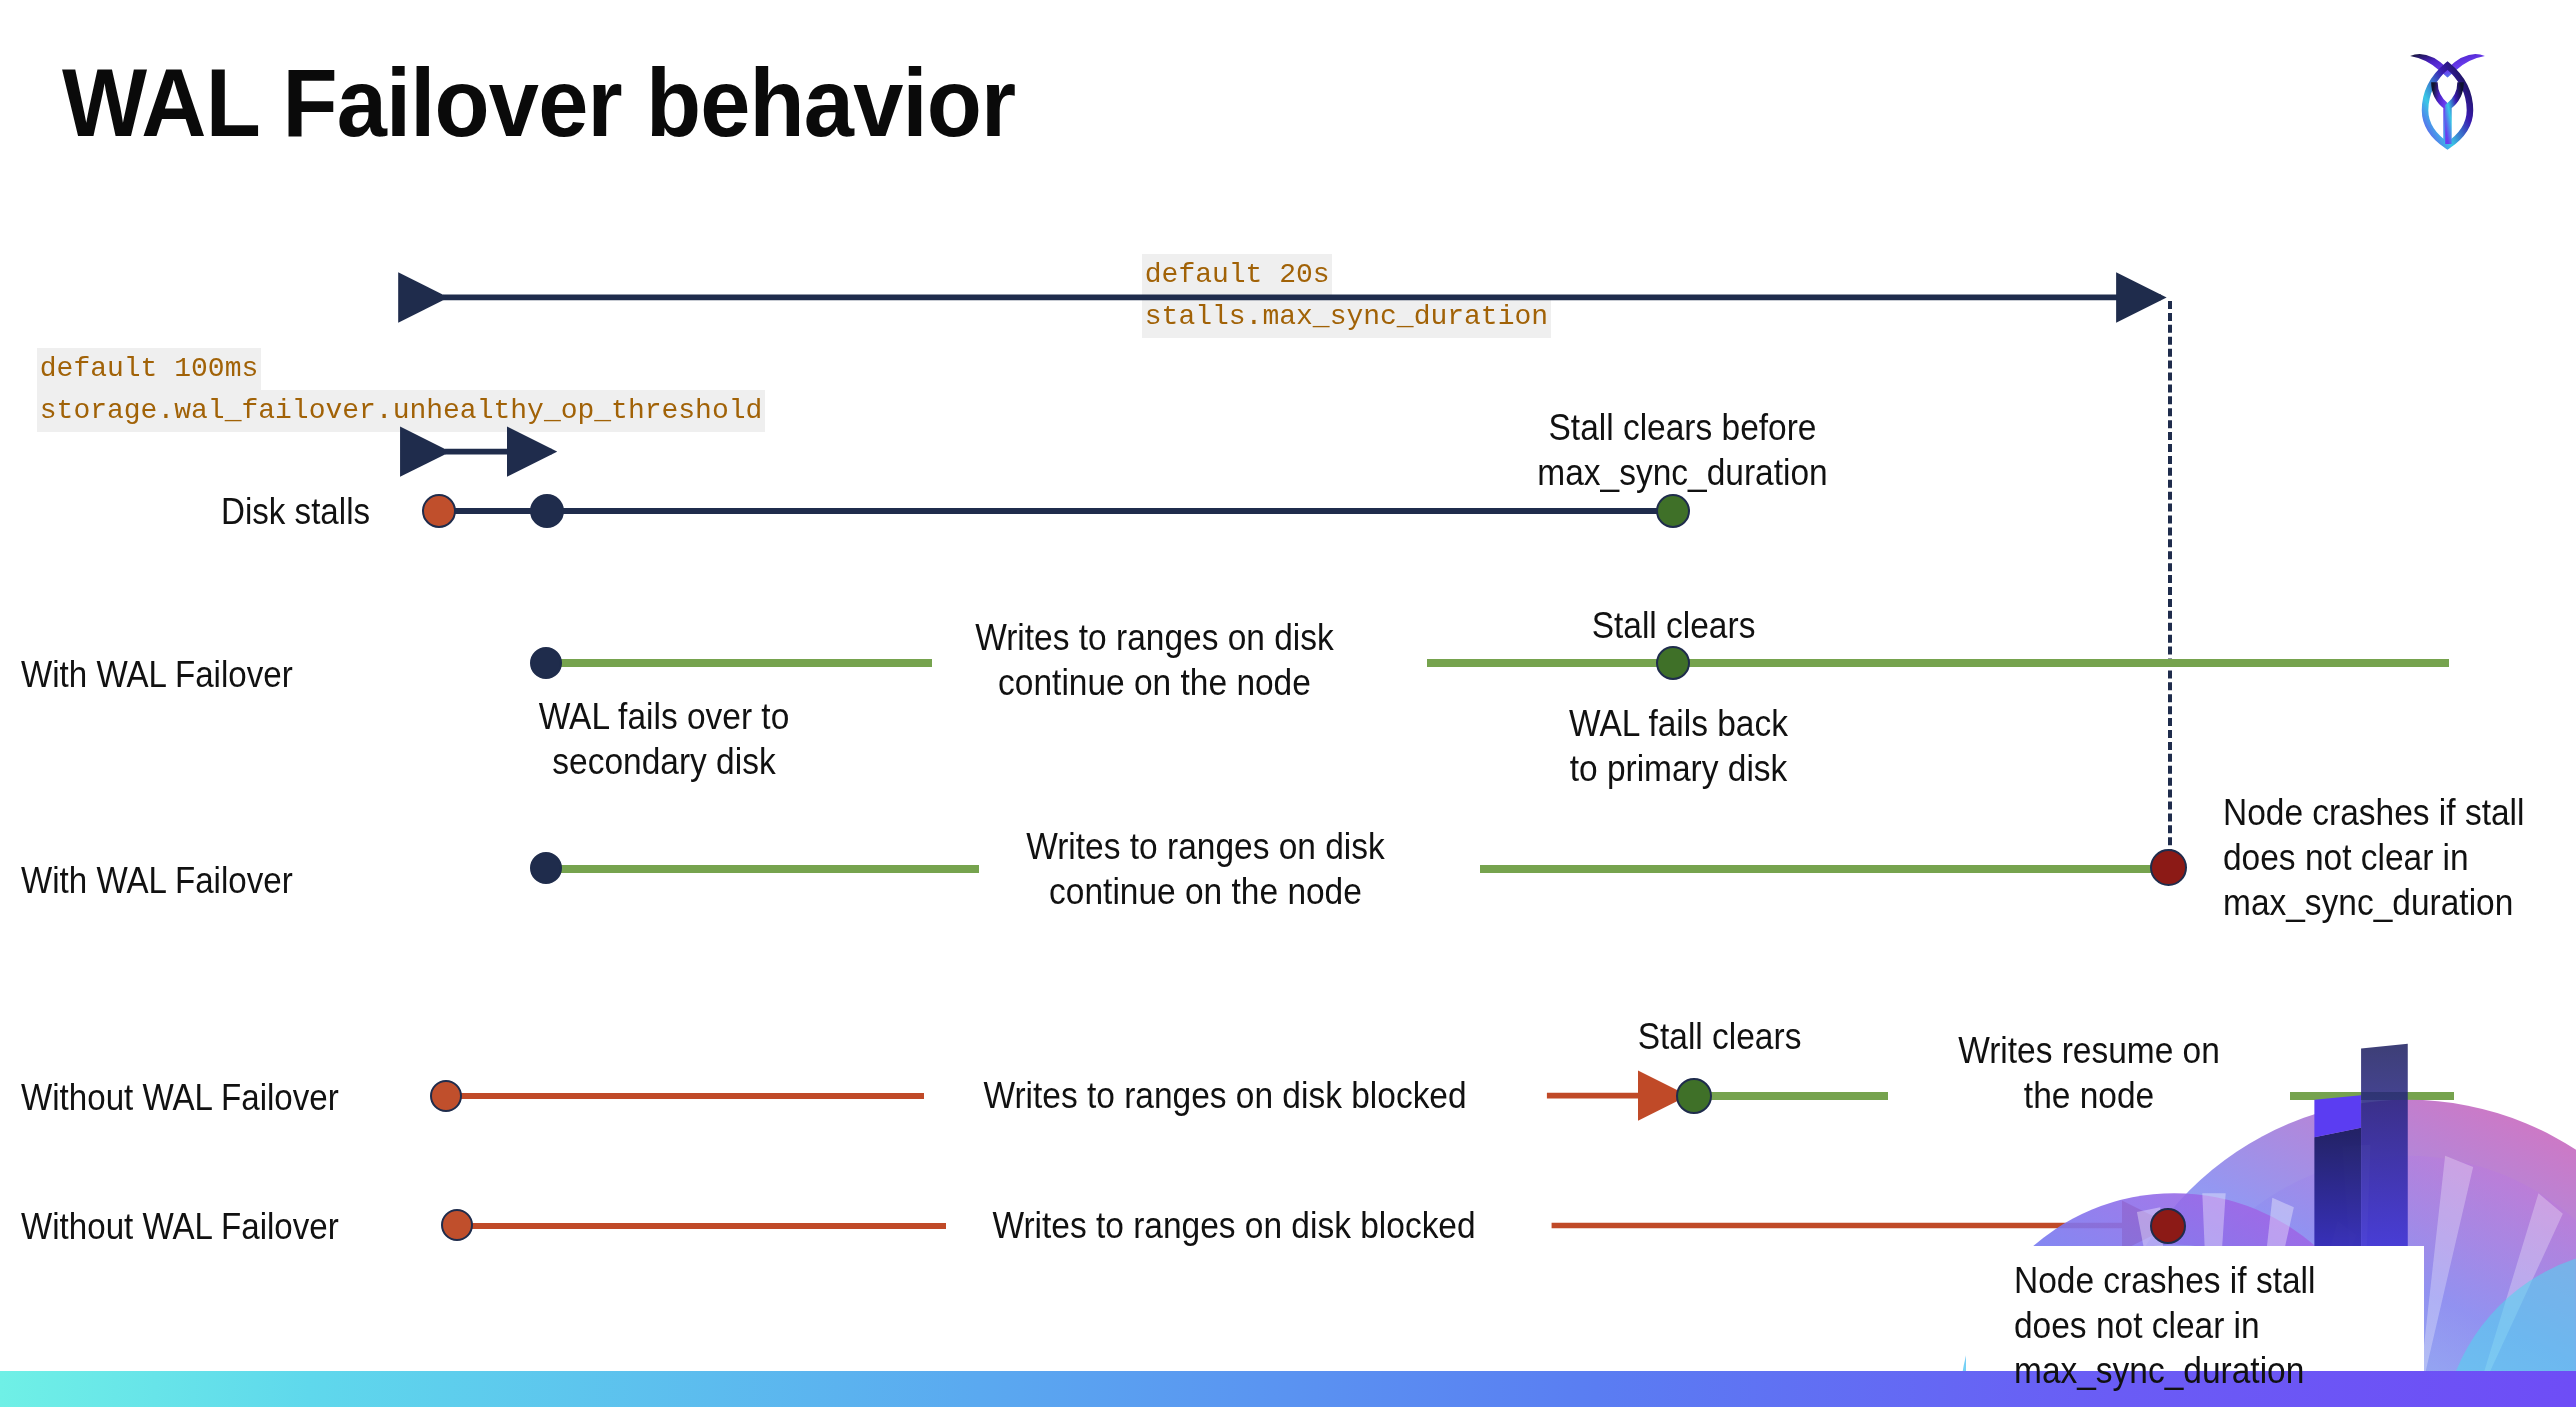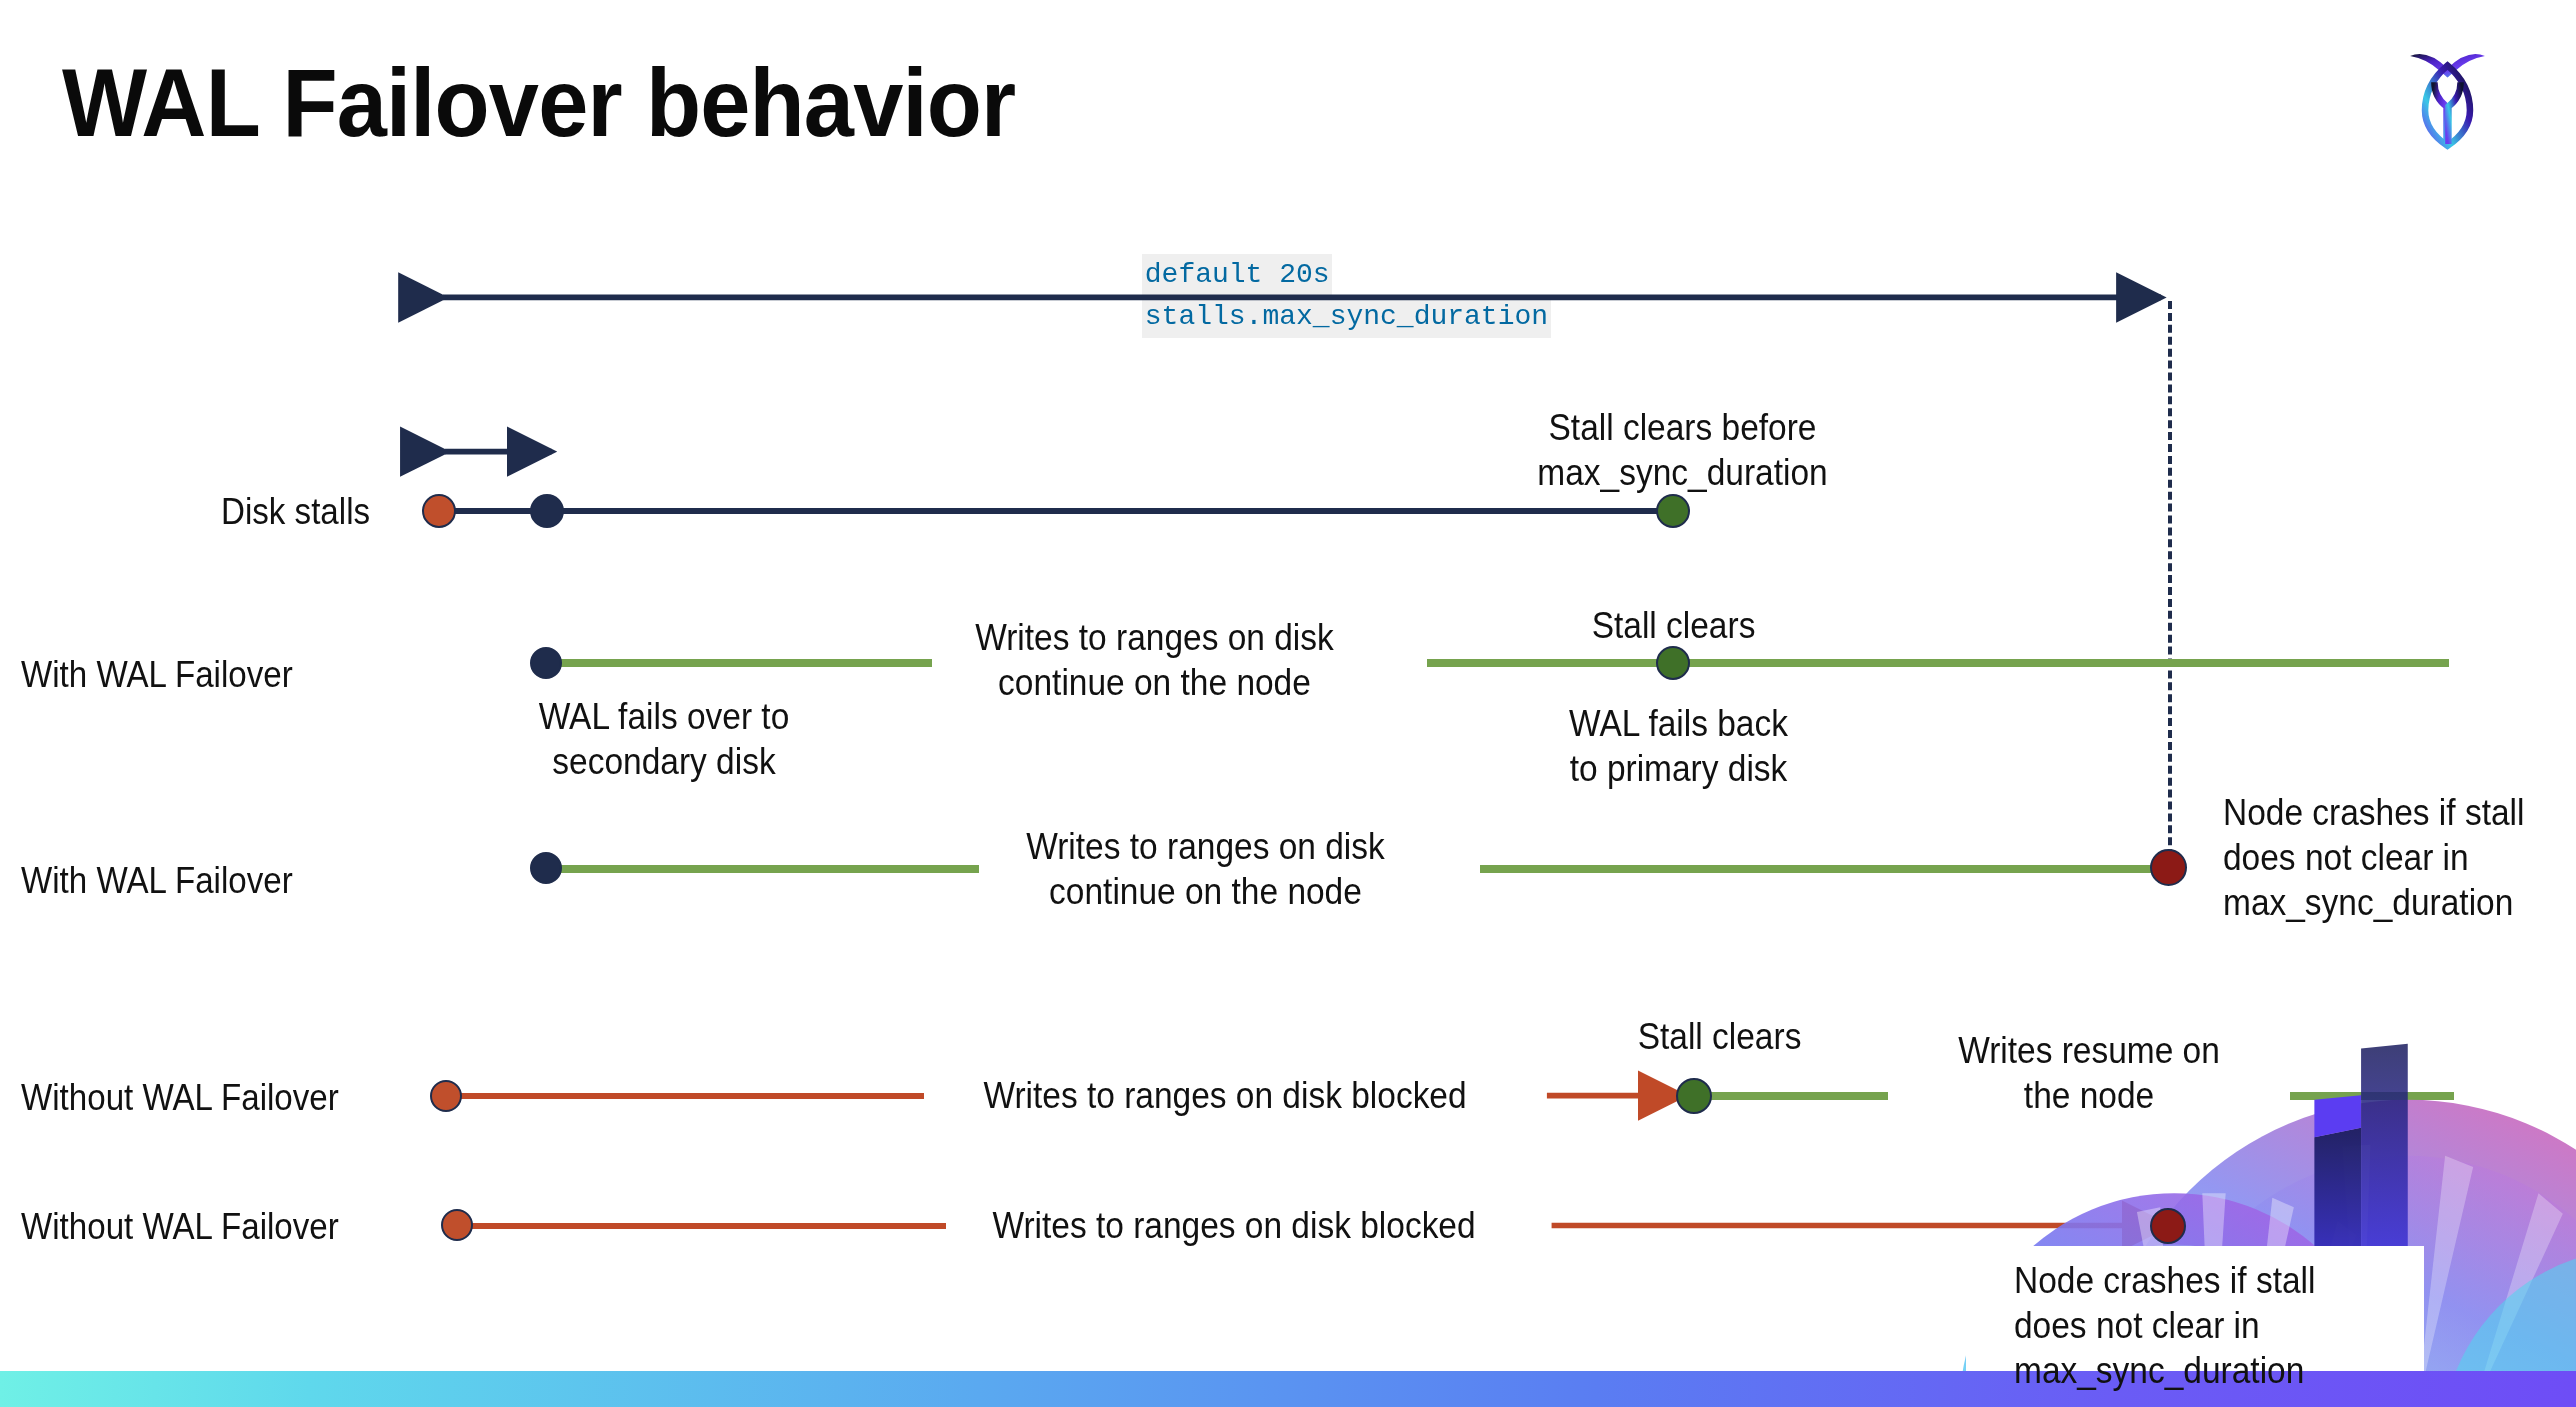--- a/index.html
+++ b/index.html
@@ -44,21 +44,21 @@
     width: 131px;
     height: 131px;
   }
 
   
   .codechip {
     position: absolute;
     font-family: "Liberation Mono", monospace;
     font-size: 28px;
     line-height: 40px;
-    color: #0369a1;
+    color: #a16207;
     white-space: nowrap;
   }
   .codechip span {
     background: #efefef;
     padding: 0.9px 2.8px;
     display: inline-block;
   }
 
   
   .rowlabel {
@@ -169,20 +169,24 @@
       <path d="M56 58 Q 56 74 69 84 L69 124" fill="none" stroke="url(#lg1)" stroke-width="7"></path>
       <path d="M84 58 Q 84 74 71 84 L71 124" fill="none" stroke="url(#lg2)" stroke-width="7"></path>
     </svg>
   </div>
 
   <div class="codechip" style="left:1142px; top:254px; text-align:left;">
     <span>default 20s</span><br>
     <span>stalls.max_sync_duration</span>
   </div>
 
+  <div class="codechip" style="left:37px; top:348px; text-align:left;">
+    <span>default 100ms</span><br>
+    <span>storage.wal_failover.unhealthy_op_threshold</span>
+  </div>
 
   <svg class="arrowlayer" viewBox="0 0 2756 1506" width="2576" height="1408">
     <defs>
       <marker id="navyArrowR" markerWidth="9" markerHeight="9" refX="8" refY="4.5" orient="auto" markerUnits="strokeWidth">
         <path d="M0,0 L9,4.5 L0,9 z" fill="#1f2c4c"></path>
       </marker>
       <marker id="navyArrowL" markerWidth="9" markerHeight="9" refX="1" refY="4.5" orient="auto-start-reverse" markerUnits="strokeWidth">
         <path d="M9,0 L0,4.5 L9,9 z" fill="#1f2c4c"></path>
       </marker>
       <marker id="orangeArrowR" markerWidth="9" markerHeight="9" refX="8" refY="4.5" orient="auto" markerUnits="strokeWidth">

